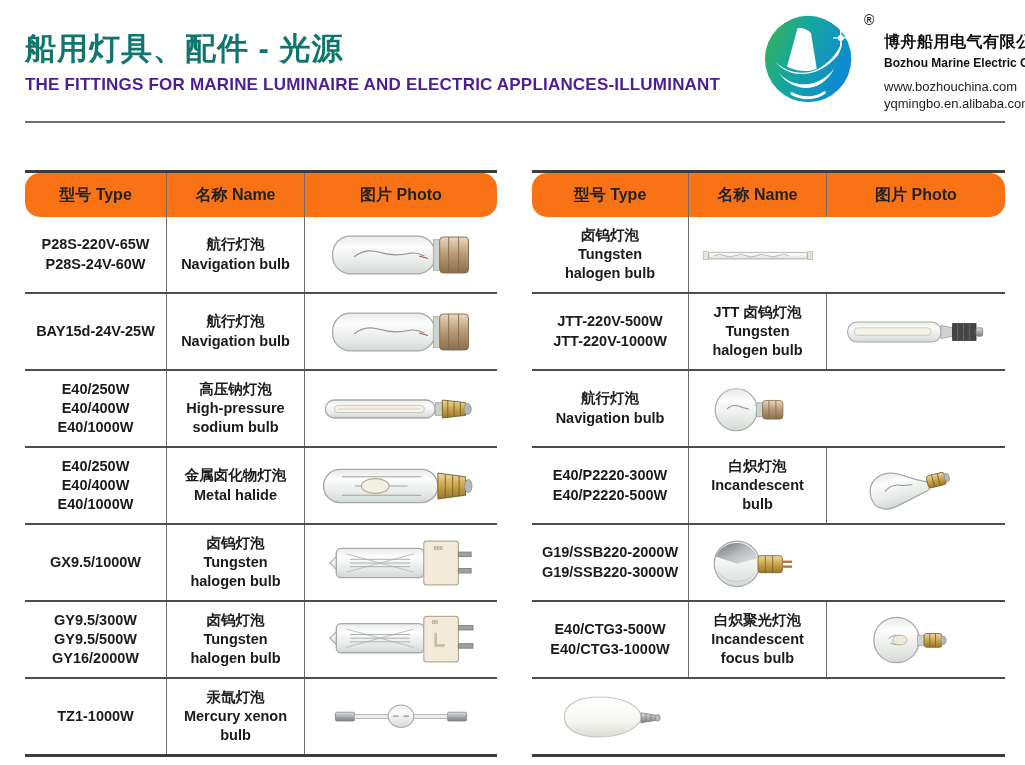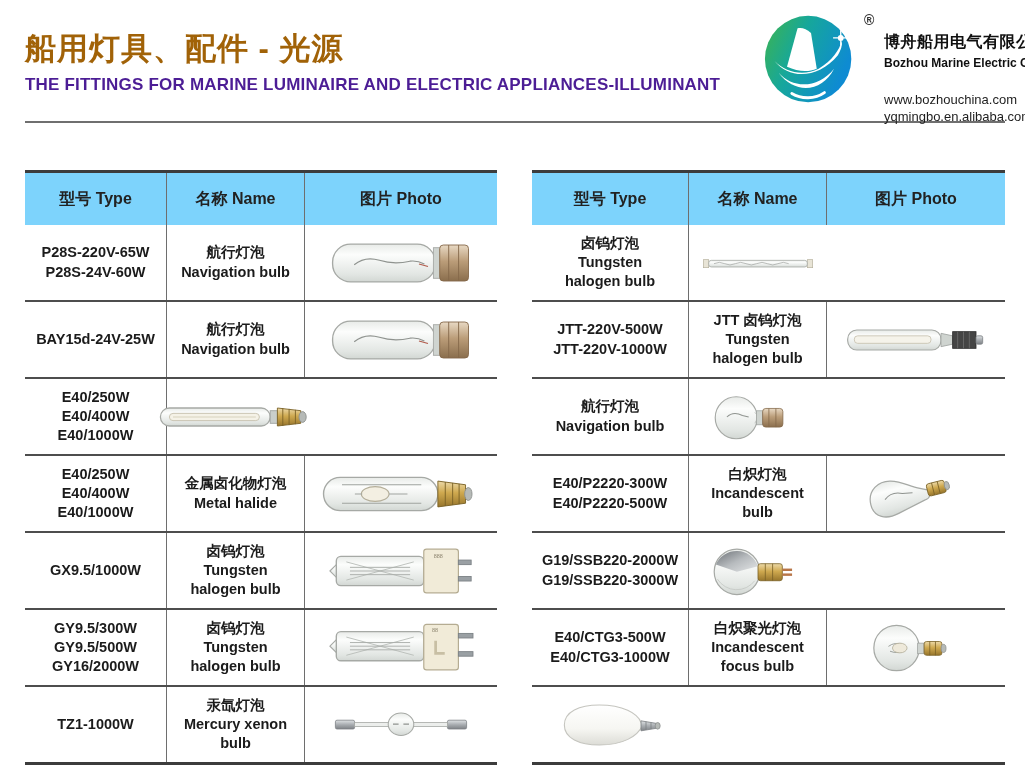--- a/index.html
+++ b/index.html
@@ -2,38 +2,38 @@
 <html><head>
 <meta charset="utf-8">
 <style>
   html,body{margin:0;padding:0;}
   body{
     width:1025px;height:765px;position:relative;background:#ffffff;
     font-family:"Liberation Sans","DejaVu Sans",sans-serif;overflow:hidden;
   }
   
   .head{position:absolute;left:25px;top:28px;}
-  .title-zh{font-size:31px;font-weight:700;color:#a16207;letter-spacing:1px;}
+  .title-zh{font-size:31px;font-weight:700;color:#0f766e;letter-spacing:1px;}
   .title-en{font-size:17px;font-weight:700;color:#4c1d95;margin-top:5px;letter-spacing:.2px;}
   .rule{position:absolute;left:25px;width:980px;top:121px;height:2px;background:#6f6f6f;}
   
   .logo{position:absolute;left:763px;top:7px;width:96px;height:106px;}
   .rmark{position:absolute;left:864px;top:12px;font-size:14px;color:#333;font-weight:600;}
   .company{position:absolute;left:884px;top:32px;width:140px;}
   .co-zh{font-size:16px;font-weight:700;color:#101010;letter-spacing:.5px;white-space:nowrap;}
   .co-en{font-size:12px;font-weight:700;color:#101010;margin-top:3px;white-space:nowrap;}
-  .urls{margin-top:22px;font-size:13px;color:#1d1d1d;line-height:1.3;}
+  .urls{margin-top:9px;font-size:13px;color:#1d1d1d;line-height:1.3;}
   
   .table{position:absolute;top:170px;border-top:3px solid #3c3c3c;border-bottom:3px solid #3c3c3c;background:#fff;}
   #table-left{left:25px;width:472px;}
   #table-right{left:532px;width:473px;}
   .trow{display:grid;}
   #table-left .trow{grid-template-columns:142px 138px 192px;}
   #table-right .trow{grid-template-columns:157px 138px 178px;}
-  .thead{height:52px;background:#7dd3fc;}
+  .thead{height:44px;background:#f97316;border-radius:15px;}
   .tdata{height:75px;}
   .tdata.sep{border-top:2px solid #4d4d4d;}
   .cell{display:flex;flex-direction:column;align-items:center;justify-content:center;text-align:center;min-width:0;}
   .cell.c1,.cell.c2{border-right:1.5px solid #6e6e6e;}
   .hcell{font-size:16px;font-weight:600;color:#222;}
   .typecell div,.namecell div{font-size:14.5px;font-weight:600;color:#1b1b1b;line-height:1.32;white-space:nowrap;}
   .photocell span{display:flex;align-items:center;justify-content:center;}
 </style>
 </head>
 <body>
@@ -171,20 +171,25 @@
             </svg>
           </span>
         </div>
       </div>
       <div class="trow tdata sep">
         <div class="cell c1 typecell">
           <div class="">E40/250W</div>
           <div class="">E40/400W</div>
           <div class="">E40/1000W</div>
         </div>
+        <div class="cell c2 namecell">
+          <div class="">高压钠灯泡</div>
+          <div class="">High-pressure</div>
+          <div class="">sodium bulb</div>
+        </div>
         <div class="cell c3 photocell">
           <span>
             <svg width="166" height="54" viewBox="0 0 180 60">
               <defs>
                 <linearGradient id="g_GG" x1="0" y1="0" x2="0" y2="1">
                   <stop offset="0" stop-color="#e8ebe8"></stop>
                   <stop offset="0.28" stop-color="#fcfdfc"></stop>
                   <stop offset="0.8" stop-color="#e2e6e3"></stop>
                   <stop offset="1" stop-color="#d2d7d3"></stop>
                 </linearGradient>

